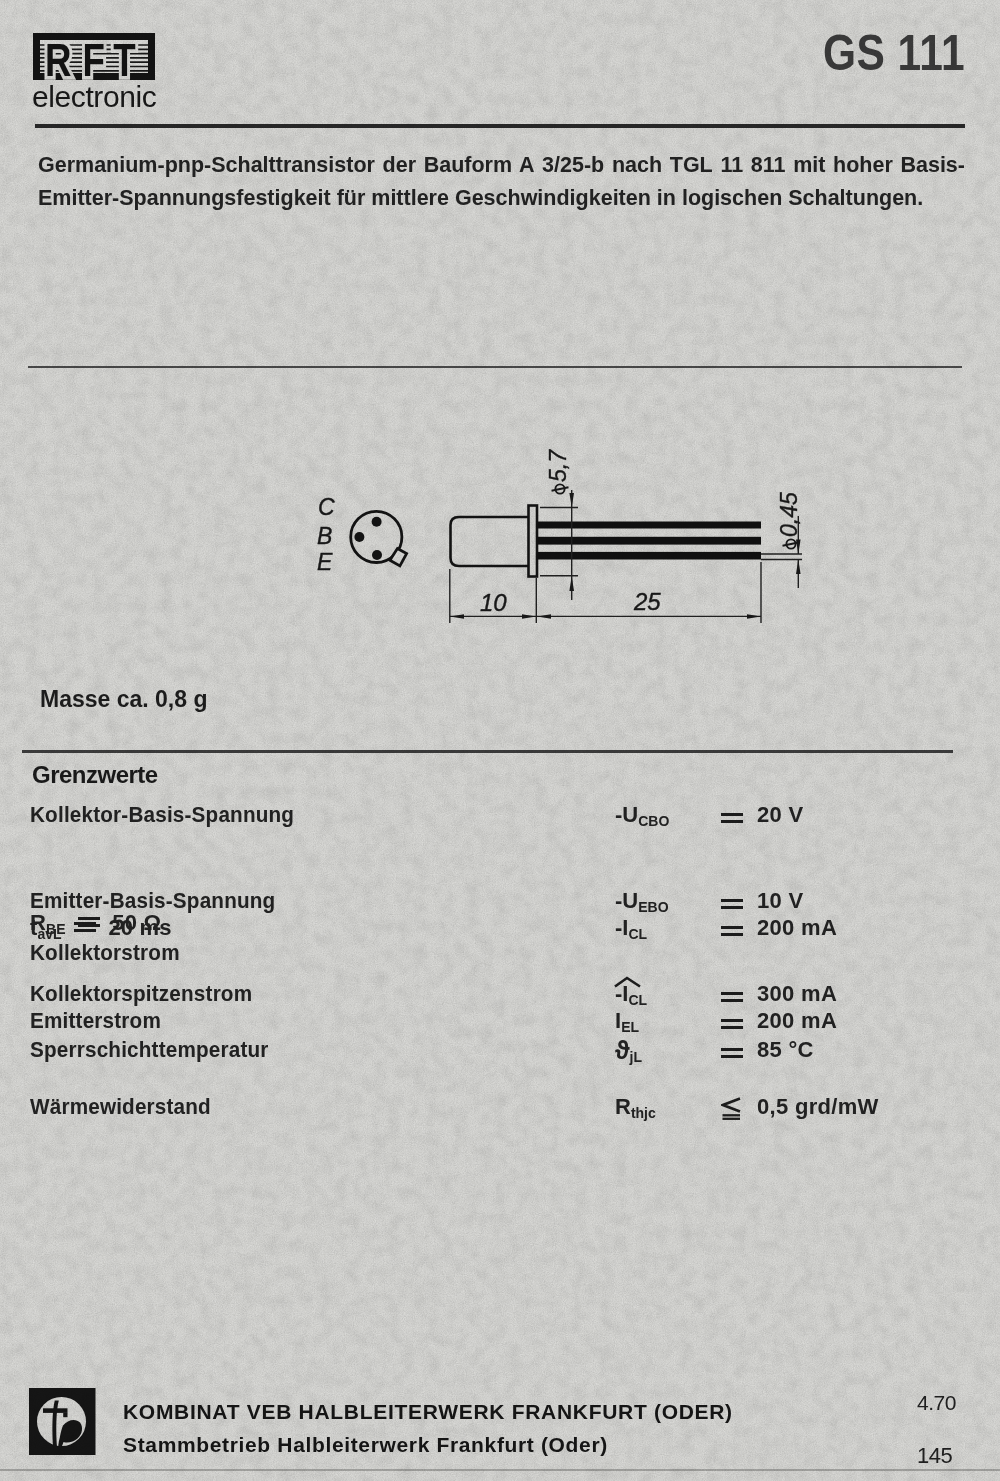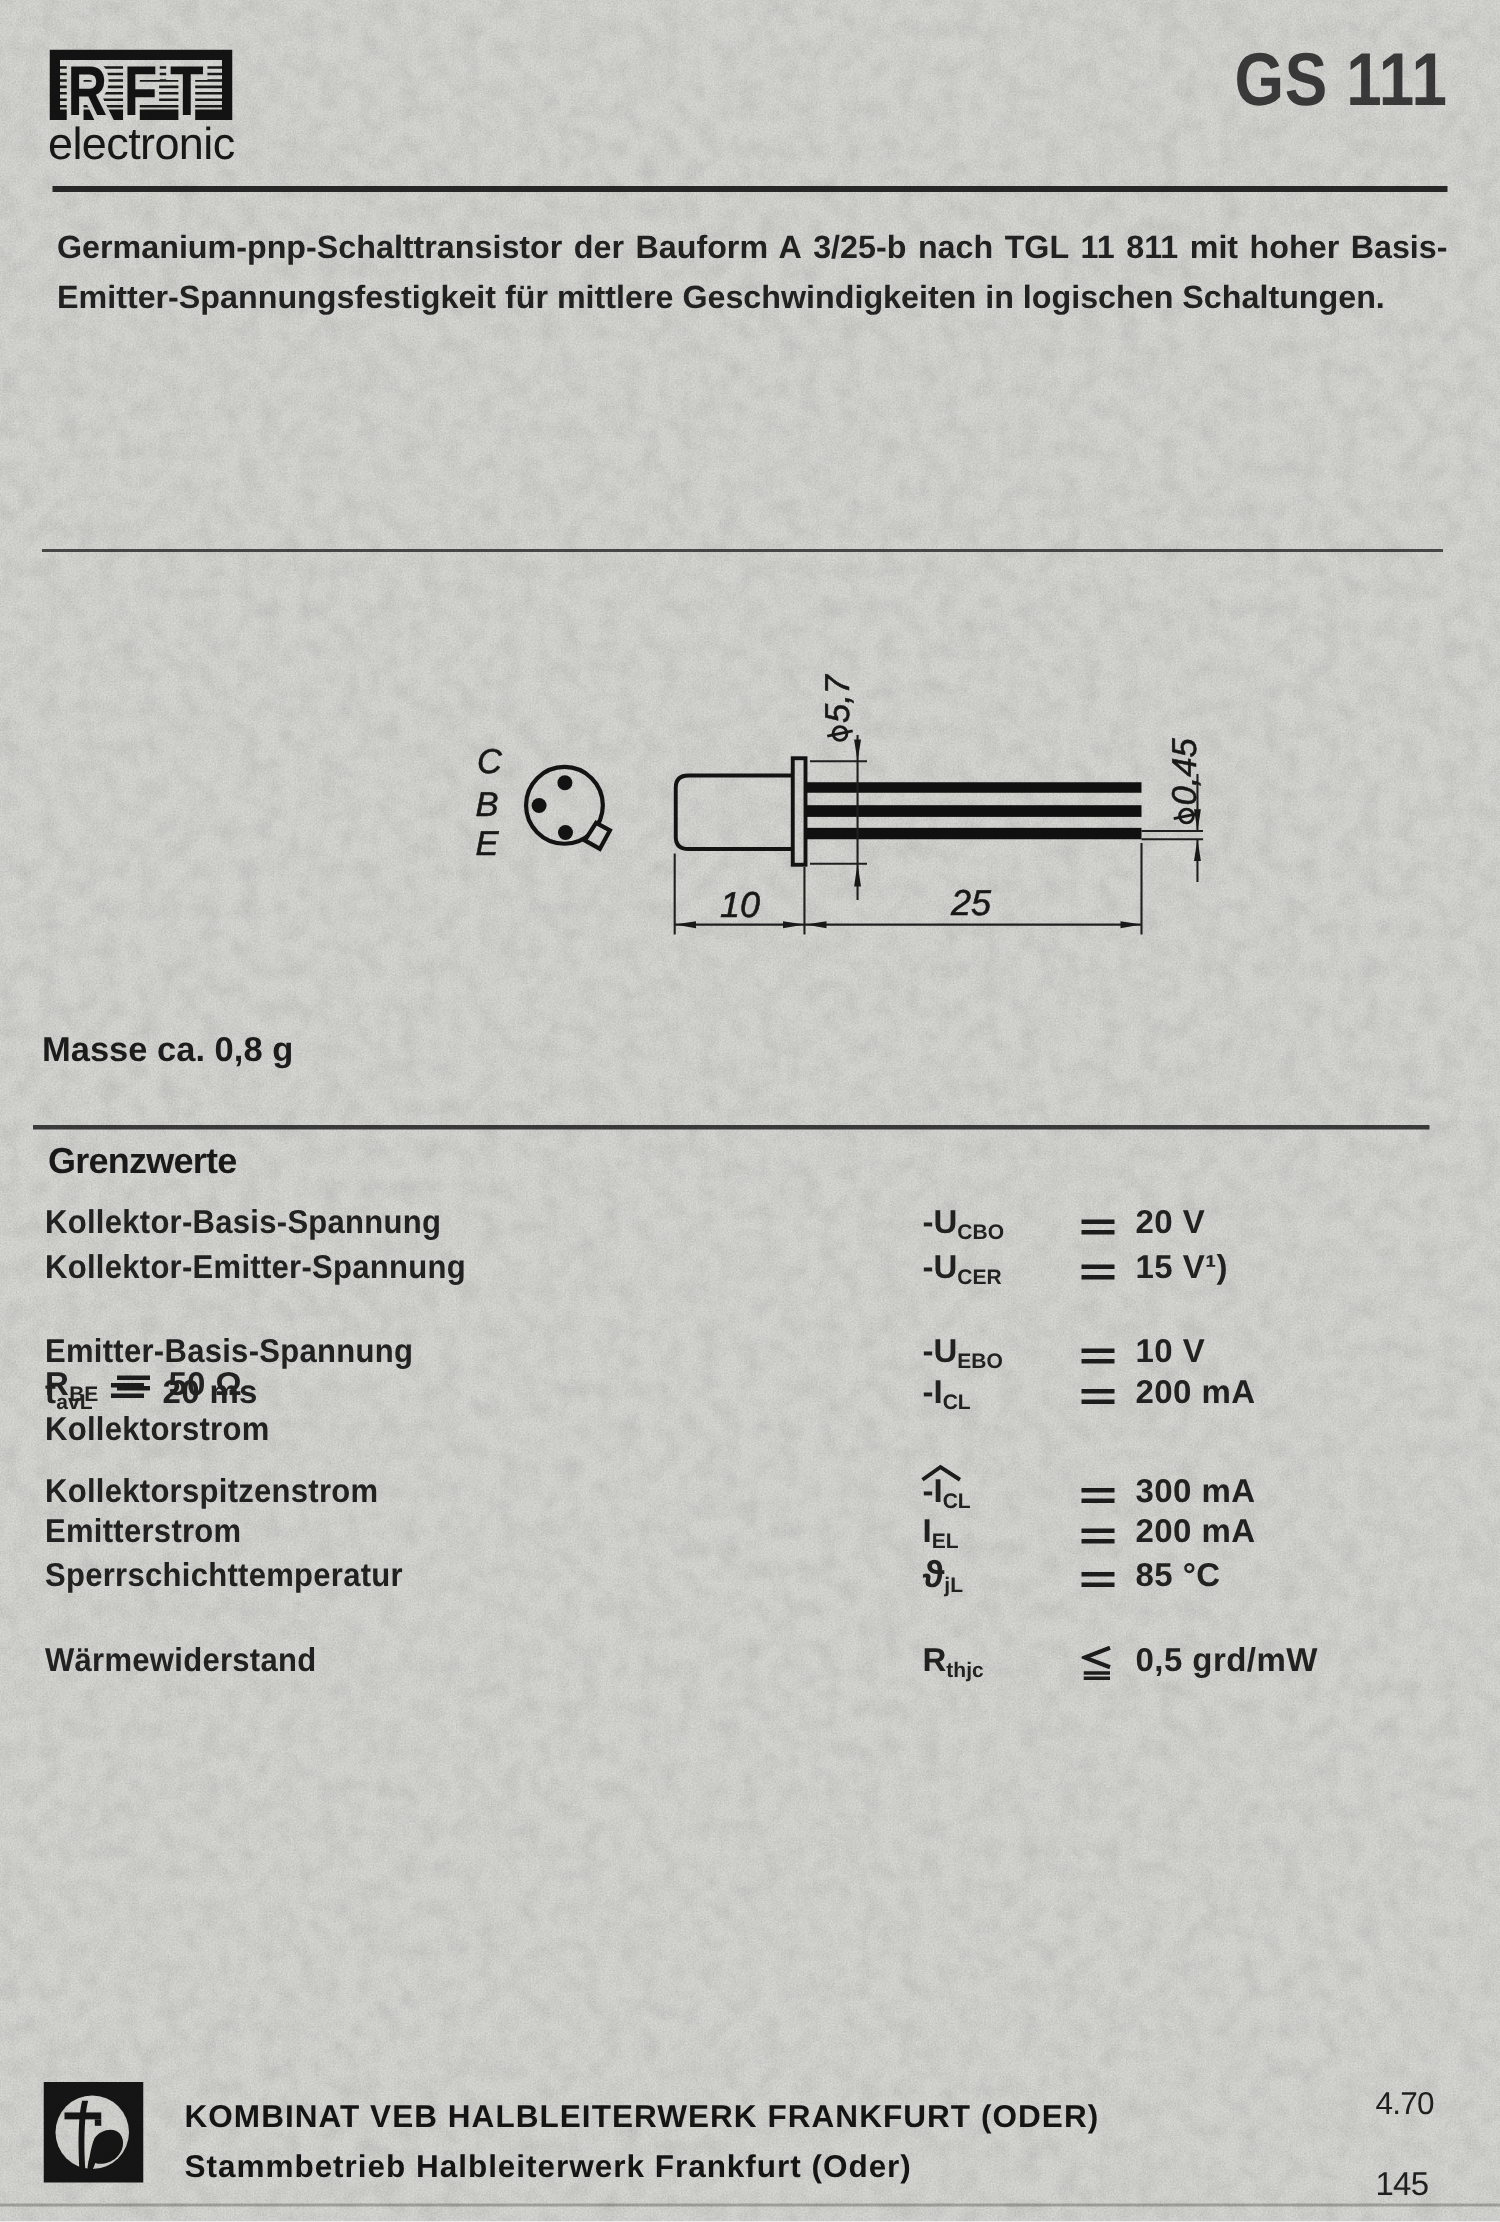--- a/index.html
+++ b/index.html
@@ -115,37 +115,31 @@
       <line x1="449.8" y1="616.4" x2="761" y2="616.4"></line>
     </g>
     <polygon points="449.8,616.4 464,614.2 464,618.8" fill="#1a1a1a"></polygon>
     <polygon points="536.3,616.4 522,614.2 522,618.8" fill="#1a1a1a"></polygon>
     <polygon points="537,616.4 551,614.2 551,618.8" fill="#1a1a1a"></polygon>
     <polygon points="761,616.4 747,614.2 747,618.8" fill="#1a1a1a"></polygon>
     <text x="480" y="611" font-family="Liberation Sans" font-style="italic" font-size="24" fill="#1a1a1a" stroke="#1a1a1a" stroke-width="0.4">10</text>
     <text x="634" y="610" font-family="Liberation Sans" font-style="italic" font-size="24" fill="#1a1a1a" stroke="#1a1a1a" stroke-width="0.4">25</text>
   </svg>
 
-  <div class="abs b" style="left:28px;top:686px;font-size:23px;color:#1e1e1e;">Masse ca. 0,8 g</div>
+  <div class="abs b" style="left:40px;top:686px;font-size:23px;color:#1e1e1e;">Masse ca. 0,8 g</div>
 
   <div class="rule" style="left:22px;top:750px;width:931px;height:3px;background:#3e3e3e;"></div>
 
   <div class="abs b" style="left:32px;top:761px;font-size:24px;color:#1b1b1b;letter-spacing:-0.5px;">Grenzwerte</div>
 
   <div class="row" style="top:802px;">
       <span class="c1 cond">Kollektor-Basis-Spannung</span>
       <span class="c2">-U<sub class="s">CBO</sub></span>
       <span class="eq"></span>
       <span class="c3">20 V</span>
-    </div>
-  <div class="row" style="top:832px;">
-      <span class="c1 cond">Kollektor-Emitter-Spannung</span>
-      <span class="c2">-U<sub class="s">CER</sub></span>
-      <span class="eq"></span>
-      <span class="c3">15 V¹)</span>
     </div>
   <div class="row" style="top:910px;">
       <span class="c1">R<sub class="s">BE</sub>&nbsp;&nbsp;<span class="eqi"></span>&nbsp;&nbsp;50 Ω</span>
     </div>
   <div class="row" style="top:888px;">
       <span class="c1 cond">Emitter-Basis-Spannung</span>
       <span class="c2">-U<sub class="s">EBO</sub></span>
       <span class="eq"></span>
       <span class="c3">10 V</span>
     </div>

